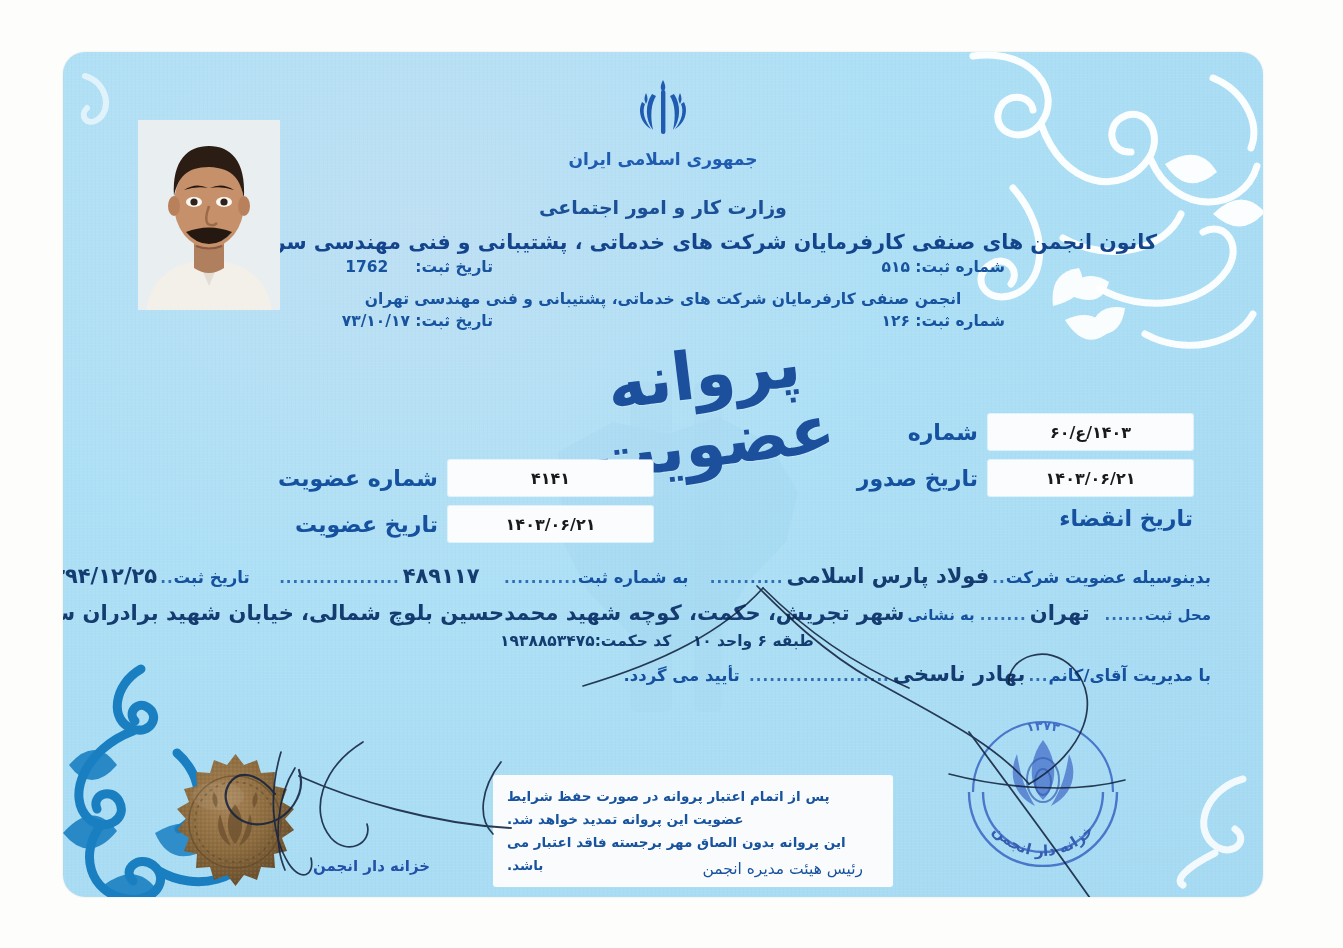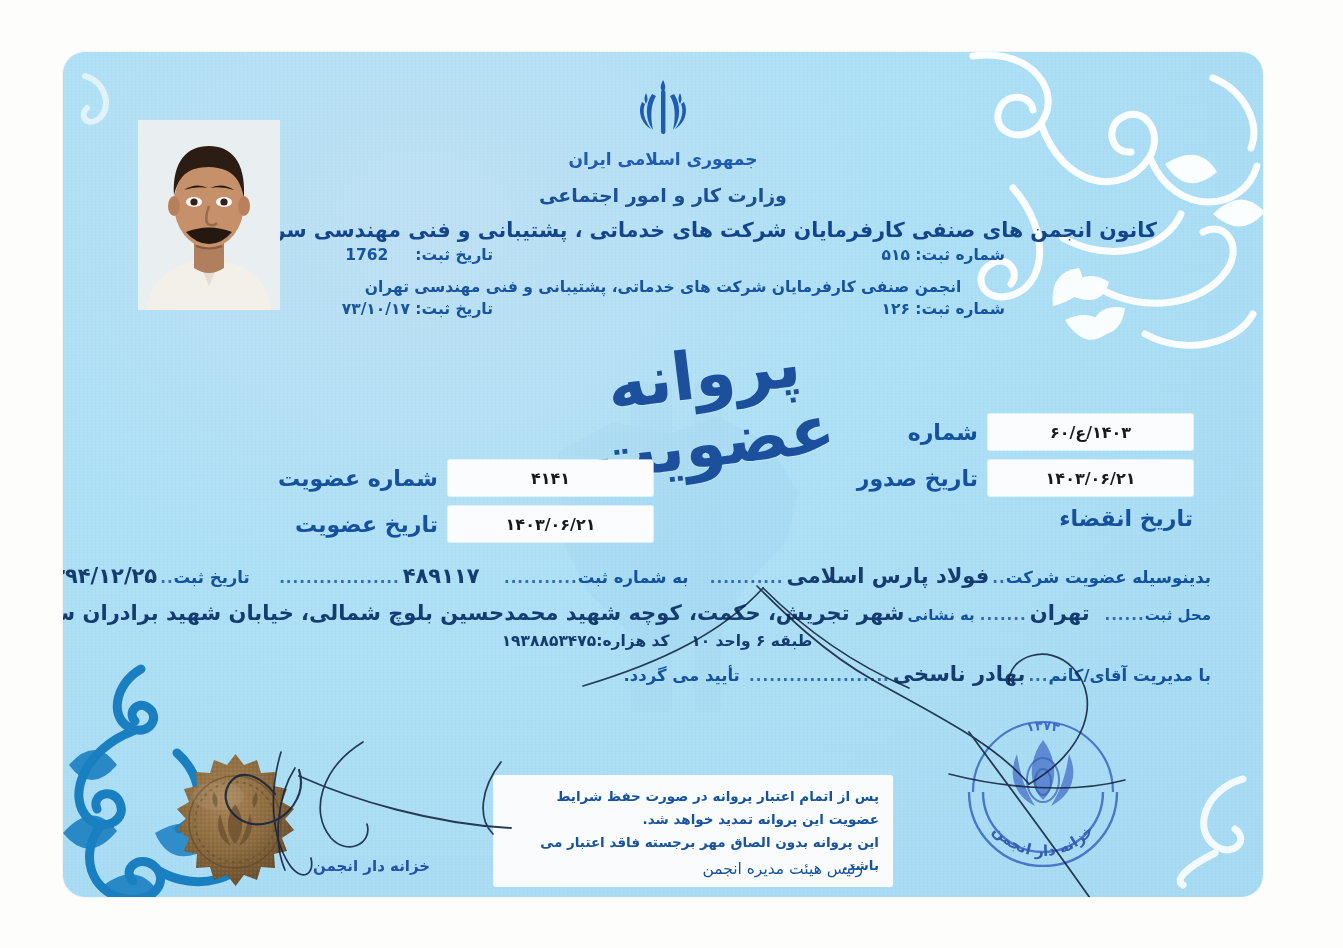--- a/index.html
+++ b/index.html
@@ -58,21 +58,21 @@
   .orn-tr { right: -10px; top: -14px; width: 360px; height: 370px; }
   .orn-bl { left: -8px;  bottom: -10px; width: 330px; height: 250px; }
   .orn-br { right: 8px;  bottom: 8px;   width: 130px; height: 120px; opacity:.85;}
   .orn-tl { left: 10px;  top: 18px;     width: 70px;  height: 90px;  opacity:.6;}
 
   
   .header { position: absolute; left: 0; right: 0; top: 24px; text-align: center; }
 
   .emblem { width: 62px; height: 64px; margin: 0 auto 2px; display:block; }
 
-  .rep-line { height: 34px; margin-bottom: 8px; }
+  .rep-line { height: 34px; margin-bottom: 20px; }
   .rep-line svg { display:block; margin:0 auto; }
 
   .ministry {
     font-size: 19px; font-weight: 700; color: #1b4f96;
     letter-spacing: .2px; margin-top: 2px;
   }
 
   .org-title {
     font-size: 20.5px; font-weight: 700; color: #14458c;
     margin-top: 12px; letter-spacing: -.1px;
@@ -171,21 +171,21 @@
   }
 
   .line-addr { font-size: 15px; }
 
   
   .notice {
     position: absolute; left: 430px; top: 723px;
     width: 400px; padding: 10px 14px;
     background: #f9fbfc;
     border-radius: 3px;
-    text-align: right;
+    text-align: left;
     color: #17539e; font-weight: 700; font-size: 13.5px;
     line-height: 1.7;
   }
 
   
   .sig-right {
     position: absolute; right: 400px; top: 808px;
     font-size: 15.5px; font-weight: 400; color: #15519e;
   }
   .sig-left {
@@ -416,21 +416,21 @@
       <span class="dots d-sm">......</span>
       <span class="filled">تهران</span>
       <span class="dots d-sm">.......</span>
       <span class="lbl">به نشانی</span>
       <span class="filled">شهر تجریش، حکمت، کوچه شهید محمدحسین بلوچ شمالی، خیابان شهید برادران سلیمانی غربی، پلاک ۹،</span>
     </div>
 
     <div class="addr-line2">
       <span>طبقه ۶ واحد ۱۰</span>
       &nbsp;&nbsp;
-      <span>کد هزاره:</span><span>۱۹۳۸۸۵۳۴۷۵</span>
+      <span>کد حکمت:</span><span>۱۹۳۸۸۵۳۴۷۵</span>
     </div>
 
     <div class="btline">
       <span class="lbl">با مدیریت آقای/کانم</span>
       <span class="dots">...</span>
       <span class="filled">بهادر ناسخی</span>
       <span class="dots d-lg">.....................</span>
       <span class="lbl">تأیید می گردد.</span>
     </div>
   </div>

